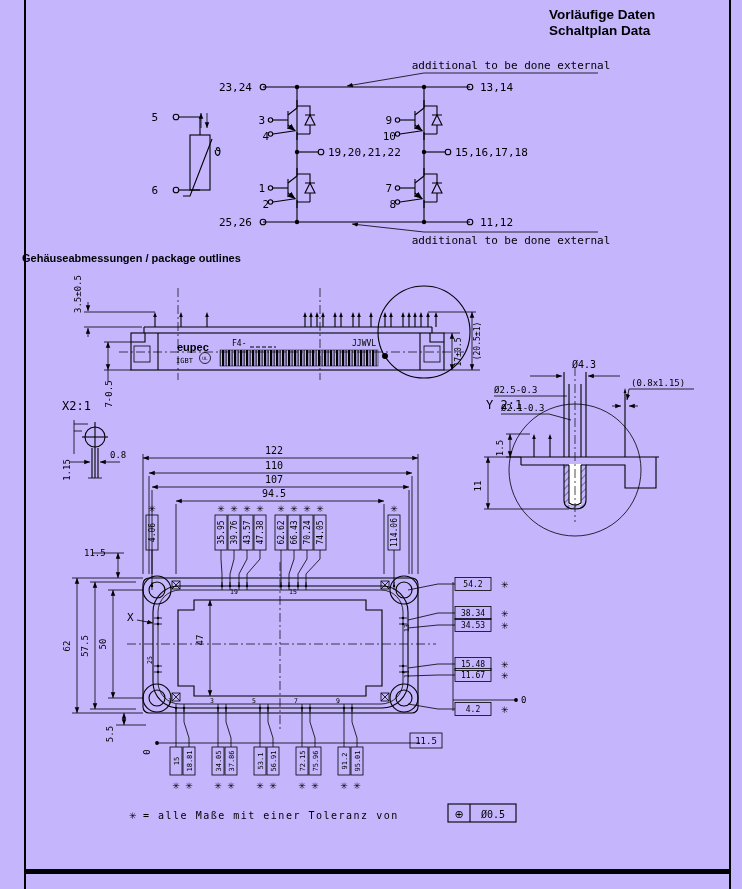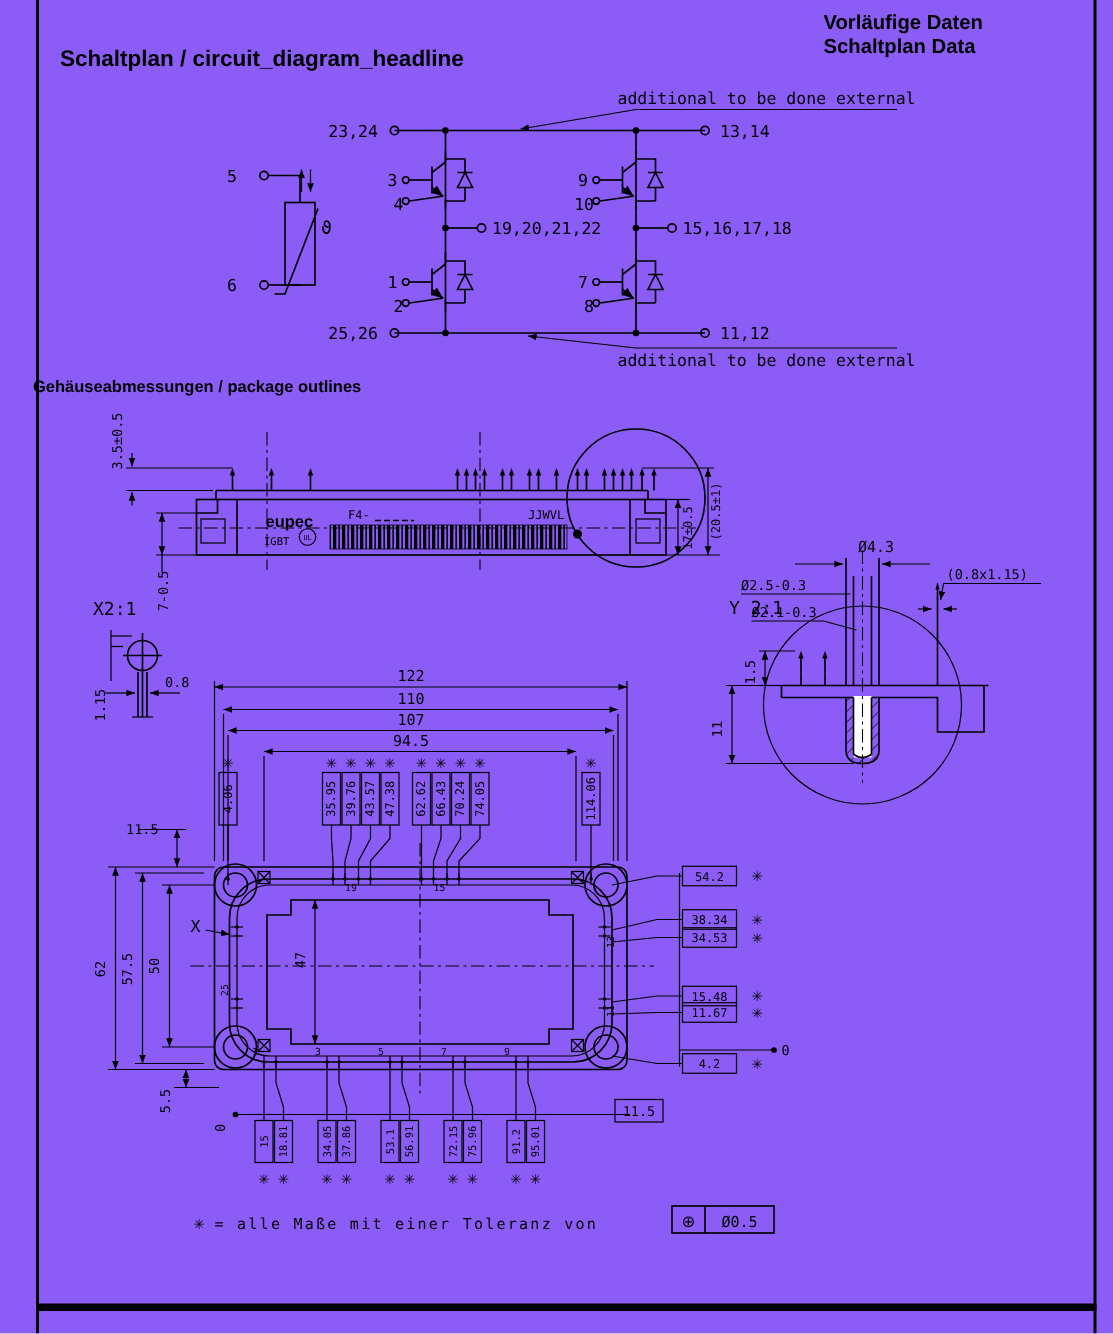--- a/index.html
+++ b/index.html
@@ -1,16 +1,16 @@
 <!DOCTYPE html>
 <html><head>
 <meta charset="utf-8">
 <style>
   html,body{margin:0;padding:0;background:#fff;}
-  #page{position:relative;width:742px;height:889px;background:#8b5cf6;overflow:hidden;
+  #page{position:relative;width:742px;height:889px;background:#c4b5fd;overflow:hidden;
         font-family:"DejaVu Sans Mono",monospace;color:#111;}
   .frame{position:absolute;background:#000;}
   .hl{position:absolute;font-family:"Liberation Sans",sans-serif;font-weight:bold;color:#000;}
   #prelim{top:7px;left:549px;font-size:13.5px;line-height:1.18;}
   #circuit-hl{top:31px;left:40px;font-size:15px;}
   #package-hl{top:252px;left:22px;font-size:11px;}
   svg{position:absolute;overflow:visible;}
   svg text{fill:#000;font-family:"DejaVu Sans Mono",monospace;}
   .ln{stroke:#000;stroke-width:1.1;fill:none;}
   .thin{stroke:#000;stroke-width:0.8;fill:none;}
@@ -28,21 +28,20 @@
 <div id="page">
 
   <div class="frame" style="left:24px;top:0;width:2px;height:889px;"></div>
   <div class="frame" style="left:729px;top:0;width:2px;height:889px;"></div>
   <div class="frame" style="left:24px;top:869px;width:707px;height:5px;"></div>
 
   <div id="prelim" class="hl">
     <div>Vorläufige Daten</div>
     <div>Schaltplan Data</div>
   </div>
-  <div id="circuit-hl" class="hl">Schaltplan / circuit_diagram_headline</div>
   <div id="package-hl" class="hl">Gehäuseabmessungen / package outlines</div>
 
   <svg id="circuit-svg" style="left:24px;top:50px;" width="700" height="215" viewBox="0 0 700 215">
     <defs>
       <marker id="ar" viewBox="0 0 10 10" refX="9" refY="5" markerWidth="8" markerHeight="8" orient="auto-start-reverse">
         <path d="M0,1.5 L9,5 L0,8.5 Z" fill="#000"></path>
       </marker>
       <g id="igbt">
         <line class="ln" x1="0" y1="0" x2="0" y2="8"></line>
         <line class="ln" x1="0" y1="32" x2="0" y2="40"></line>

